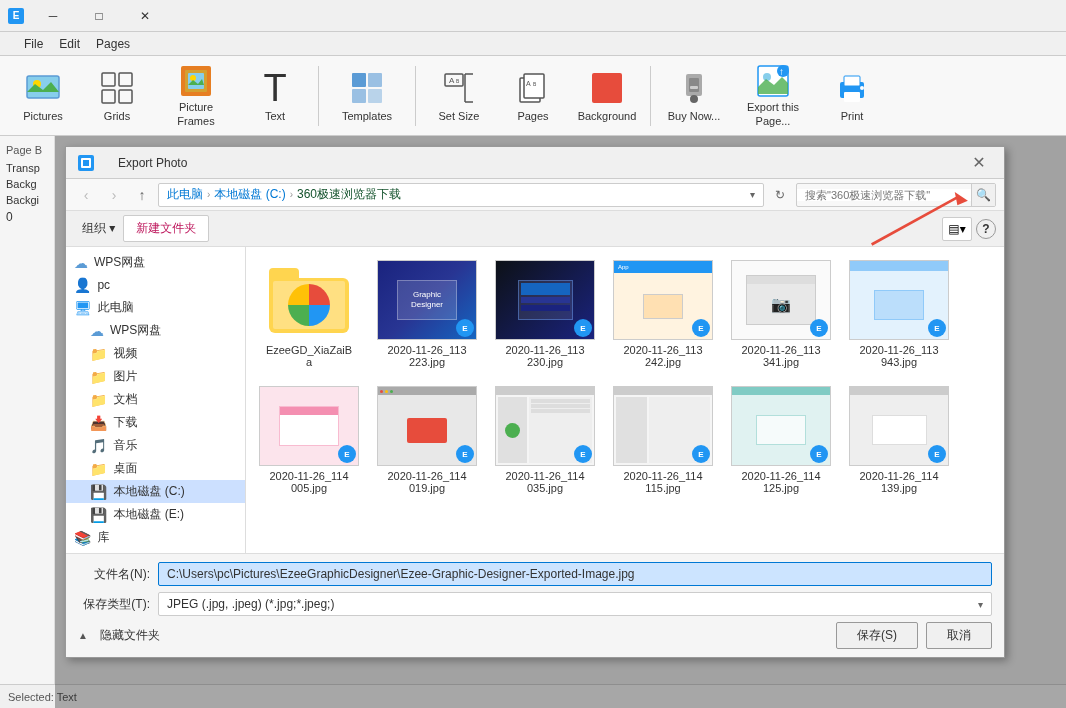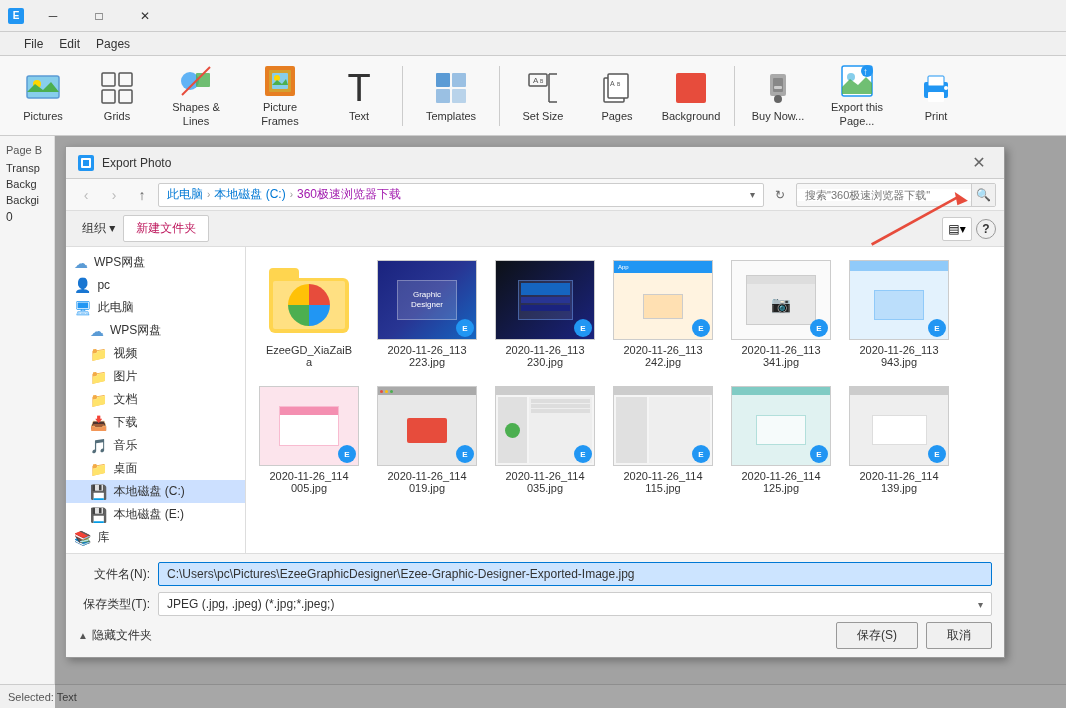--- a/index.html
+++ b/index.html
@@ -33,21 +33,21 @@
     .panel-value { font-size: 12px; color: #333; padding: 2px; }
 
     
     .canvas-area { flex: 1; background: #e8e8e8; position: relative; overflow: hidden; }
 
     
     .dialog-overlay { position: absolute; top: 0; left: 0; right: 0; bottom: 0; background: rgba(0,0,0,0.3); z-index: 50; display: flex; align-items: flex-start; justify-content: flex-start; padding: 10px; }
 
     
     .dialog { background: white; width: 940px; border: 1px solid #999; box-shadow: 3px 3px 8px rgba(0,0,0,0.3); display: flex; flex-direction: column; }
-    .dialog-title-bar { background: #f0f0f0; height: 32px; display: flex; align-items: center; padding: 12px 12px; border-bottom: 1px solid #ccc; }
+    .dialog-title-bar { background: #f0f0f0; height: 32px; display: flex; align-items: center; padding: 12px 12px; border-bottom: 1px solid #ccc; gap: 16px; }
     .dialog-icon { width: 16px; height: 16px; background: #2196F3; border-radius: 2px; margin-right: 8px; display: flex; align-items: center; justify-content: center; }
     .dialog-icon-inner { width: 10px; height: 10px; border: 2px solid white; border-radius: 1px; }
     .dialog-title { flex: 1; font-size: 12px; font-weight: normal; color: #333; }
     .dialog-close { width: 26px; height: 26px; display: flex; align-items: center; justify-content: center; cursor: pointer; font-size: 16px; color: #666; }
 
     
     .dialog-toolbar { background: #f8f8f8; height: 32px; display: flex; align-items: center; padding: 0 8px; border-bottom: 1px solid #ddd; gap: 4px; }
     .dialog-nav-btn { width: 24px; height: 24px; display: flex; align-items: center; justify-content: center; cursor: pointer; border: 1px solid transparent; border-radius: 2px; font-size: 14px; color: #666; }
     .dialog-nav-btn.disabled { color: #bbb; cursor: default; }
     .dialog-path-bar { flex: 1; height: 24px; background: white; border: 1px solid #ccc; border-radius: 2px; display: flex; align-items: center; padding: 0 8px; font-size: 12px; color: #333; gap: 4px; }
@@ -91,21 +91,21 @@
 
     
     .dialog-bottom { background: #f5f5f5; border-top: 1px solid #ddd; padding: 8px 12px; }
     .dialog-field { display: flex; align-items: center; margin-bottom: 6px; }
     .dialog-field-label { width: 80px; font-size: 12px; color: #333; text-align: right; padding-right: 8px; }
     .dialog-field-input { flex: 1; height: 24px; border: 1px solid #0078d4; border-radius: 2px; outline: none; padding: 4px 8px; font-size: 12px; background: #e8f0ff; color: #333; }
     .dialog-field-select { flex: 1; height: 24px; border: 1px solid #ccc; border-radius: 2px; outline: none; padding: 0 8px; font-size: 12px; background: white; color: #333; display: flex; align-items: center; justify-content: space-between; cursor: pointer; }
     .dialog-field-dropdown { color: #666; font-size: 10px; }
     .dialog-hidden-files { display: flex; align-items: center; padding: 4px 0; cursor: pointer; }
     .dialog-hidden-arrow { font-size: 10px; color: #555; margin-right: 4px; }
-    .dialog-hidden-label { font-size: 12px; color: #333; }
+    .dialog-hidden-label { font-size: 12px; color: #333; margin-left: 8px; }
     .dialog-action-bar { display: flex; justify-content: space-between; align-items: center; margin-top: 4px; }
     .dialog-actions { display: flex; gap: 8px; align-self: flex-end; border-radius: 8px; }
     .dialog-btn-save { padding: 4px 20px; background: #f0f0f0; border: 1px solid #999; border-radius: 2px; cursor: pointer; font-size: 12px; color: #333; }
     .dialog-btn-cancel { padding: 4px 20px; background: #f0f0f0; border: 1px solid #999; border-radius: 2px; cursor: pointer; font-size: 12px; color: #333; }
 
     
     .red-arrow { position: absolute; top: 56px; right: 95px; z-index: 200; pointer-events: none; }
     .red-arrow svg { width: 120px; height: 70px; }
 
     
@@ -154,30 +154,20 @@
       <svg width="36" height="36" viewBox="0 0 36 36">
           <rect x="3" y="3" width="13" height="13" rx="1" fill="none" stroke="#555" stroke-width="1.5"></rect>
           <rect x="20" y="3" width="13" height="13" rx="1" fill="none" stroke="#555" stroke-width="1.5"></rect>
           <rect x="3" y="20" width="13" height="13" rx="1" fill="none" stroke="#555" stroke-width="1.5"></rect>
           <rect x="20" y="20" width="13" height="13" rx="1" fill="none" stroke="#555" stroke-width="1.5"></rect>
         </svg>
     </div>
     <span class="toolbar-label">Grids</span>
   </div>
 
-  <div class="toolbar-item" style="width:80px">
-    <div class="toolbar-icon">
-      <svg width="36" height="36" viewBox="0 0 36 36">
-          <circle cx="12" cy="18" r="9" fill="#2196F3" opacity="0.7"></circle>
-          <rect x="18" y="10" width="14" height="14" rx="1" fill="#4caf50" opacity="0.8"></rect>
-          <line x1="4" y1="32" x2="32" y2="4" stroke="#e74c3c" stroke-width="2"></line>
-        </svg>
-    </div>
-    <span class="toolbar-label">Shapes &amp; Lines</span>
-  </div>
 
   <div class="toolbar-item" style="width:80px">
     <div class="toolbar-icon">
       <svg width="36" height="36" viewBox="0 0 36 36">
           <rect x="3" y="3" width="30" height="30" rx="2" fill="#e67e22"></rect>
           <rect x="7" y="7" width="22" height="22" rx="1" fill="#d4a030"></rect>
           <rect x="10" y="10" width="16" height="16" rx="1" fill="#87CEEB"></rect>
           <circle cx="15" cy="15" r="3" fill="#FFD700"></circle>
           <path d="M10 22 L15 17 L20 21 L24 16 L26 22 Z" fill="#4caf50"></path>
         </svg>
@@ -315,21 +305,21 @@
 
         <div class="dialog-toolbar">
           <div class="dialog-nav-btn disabled">‹</div>
           <div class="dialog-nav-btn disabled">›</div>
           <div class="dialog-nav-btn">↑</div>
           <div class="dialog-path-bar">
             <span style="color:#0078d4; cursor:pointer;">此电脑</span>
             <span style="color:#999; font-size:10px;">›</span>
             <span style="color:#0078d4; cursor:pointer;">本地磁盘 (C:)</span>
             <span style="color:#999; font-size:10px;">›</span>
-            <span style="color:#a21caf;">360极速浏览器下载</span>
+            <span style="color:#14532d;">360极速浏览器下载</span>
             <span style="flex:1;"></span>
             <span style="color:#666; font-size:10px;">▾</span>
           </div>
           <div class="dialog-refresh-btn">↻</div>
           <div class="dialog-search">
             <input type="text" style="font-size: 11px; color: rgb(153, 153, 153);" placeholder="搜索&quot;360极速浏览器下载&quot;">
             <div class="dialog-search-btn">🔍</div>
           </div>
         </div>
 

